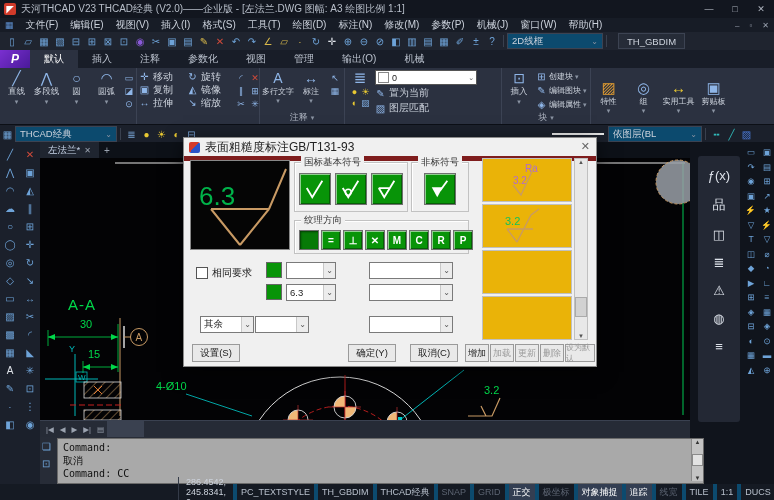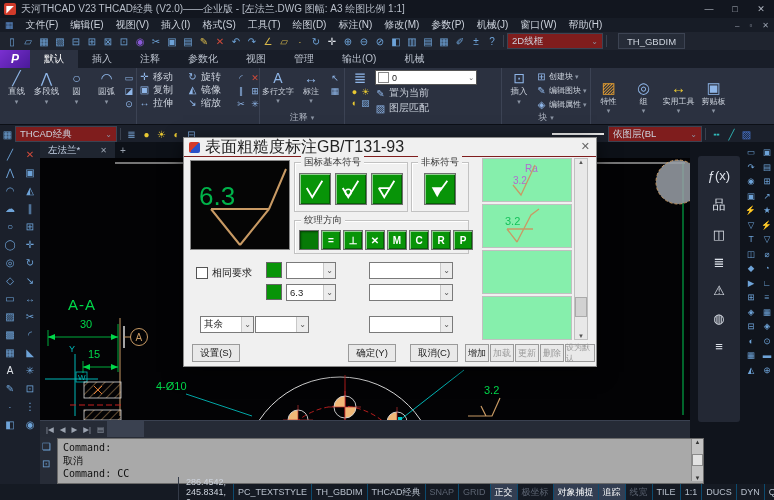--- a/index.html
+++ b/index.html
@@ -19,21 +19,21 @@
            font-size:10px;color:#ccd2dc;}
   #menu-app-icon{color:#5d8fd0;font-size:9px;margin:0 6px 0 5px;}
   .mitem{padding:0 6px;cursor:pointer;white-space:nowrap;}
   .docctl{color:#9aa2af;font-size:8px;padding:0 5px;cursor:pointer;}
   
   #qat{left:0;top:32px;width:774px;height:18px;background:#1f242f;display:flex;align-items:center;
        border-bottom:1px solid #0c0f16;}
   .qico{width:16px;height:14px;display:flex;align-items:center;justify-content:center;font-size:10px;
         color:#6ea3d8;cursor:pointer;flex:none;}
   .qsep{width:1px;height:12px;background:#39404e;margin:0 3px;flex:none;}
-  .combo-dark{height:14px;background:#7f1d1d;border:1px solid #3c4352;color:#ccd2dc;font-size:9.5px;
+  .combo-dark{height:14px;background:#0c4a6e;border:1px solid #3c4352;color:#ccd2dc;font-size:9.5px;
         display:flex;align-items:center;padding:0 4px;cursor:pointer;}
   .combo-dark .arrow{color:#8a93a2;font-size:8px;}
   #dim-style-box{margin-left:8px;color:#ccd2dc;font-size:9.5px;border:1px solid #3c4352;height:14px;
         display:flex;align-items:center;padding:0 8px;background:#262c38;}
   
   #ribbon-tabs{left:0;top:50px;width:774px;height:18px;background:#181d28;display:flex;align-items:flex-end;}
   #thcad-logo{width:30px;height:18px;background:linear-gradient(135deg,#7a2fd0,#4a1a9a);color:#fff;
         font-style:italic;font-weight:bold;font-size:12px;display:flex;align-items:center;justify-content:center;}
   .rtab{padding:0 14px;height:18px;display:flex;align-items:center;font-size:10px;color:#b9c0cc;cursor:pointer;}
   .rtab.active{background:#2b3140;color:#fff;}
@@ -62,21 +62,21 @@
   #ws-row{left:0;top:124px;width:774px;height:18px;background:#1b202b;display:flex;align-items:center;
         border-top:1px solid #0c0f16;}
   .wsico{width:15px;text-align:center;font-size:10px;flex:none;cursor:pointer;}
   #lw-sample{width:52px;height:2px;background:#e8e8e8;margin:0 4px;}
   
   #main{left:0;top:142px;width:774px;height:342px;background:#030305;}
   #left-toolbar{left:0;top:0;width:40px;height:342px;background:#1b202b;display:grid;
         grid-template-columns:20px 20px;align-content:start;row-gap:3px;justify-items:center;padding-top:5px;}
   .ltico{width:16px;height:15px;font-size:10px;color:#6ea3d8;display:flex;align-items:center;justify-content:center;cursor:pointer;}
   #doc-tabs{left:40px;top:0;width:650px;height:16px;background:#0d1118;display:flex;align-items:center;color:#c8d4e8;}
-  .dtab{background:#1f2530;height:16px;display:flex;align-items:center;font-size:9.5px;padding:0 8px;gap:20px;cursor:pointer;}
+  .dtab{background:#1f2530;height:16px;display:flex;align-items:center;font-size:9.5px;padding:0 8px;gap:4px;cursor:pointer;}
   .dtab-close{font-size:8px;color:#9aa2af;cursor:pointer;}
   .dtab-add{width:16px;text-align:center;color:#9aa2af;font-size:10px;cursor:pointer;}
   #drawing{left:40px;top:16px;width:650px;height:262px;background:#030305;}
   #right-zone{left:690px;top:0;width:84px;height:342px;background:#10141c;}
   #white-col{position:absolute;left:8px;top:14px;width:42px;height:254px;background:#232834;border-radius:3px;
         display:flex;flex-direction:column;align-items:center;gap:13px;padding-top:12px;}
   .wico{color:#dde2ea;font-size:13px;cursor:pointer;}
   #mid-col,#far-col{position:absolute;top:6px;width:14px;height:334px;display:flex;flex-direction:column;
         align-items:center;gap:5.5px;}
   #mid-col{left:54px;}  #far-col{left:70px;}
@@ -95,47 +95,47 @@
   #cmd-lines{position:absolute;left:5px;top:2px;font-family:"DejaVu Sans Mono",monospace;font-size:10px;color:#111;line-height:13px;}
   #cmd-scroll{position:absolute;right:0;top:0;width:11px;height:42px;background:#c3c3c3;border-left:1px solid #8a8a8a;
         display:flex;flex-direction:column;justify-content:space-between;align-items:center;}
   #cmd-scroll span{font-size:6px;color:#333;cursor:pointer;}
   #cmd-thumb{width:9px;height:10px;background:#e2e2e2;border:1px solid #8a8a8a;}
   
   #statusbar{left:0;top:484px;width:774px;height:16px;background:#151a23;display:flex;align-items:center;
         font-size:9px;color:#b8c0cc;}
   #sb-spacer{width:178px;flex:none;}
   #sb-coords{padding:0 7px;border-left:1px solid #343b48;color:#ccd2dc;}
-  .sbar-item{padding:0 4px;border-left:1px solid #0c4a6e;height:16px;display:flex;align-items:center;cursor:pointer;white-space:nowrap;}
+  .sbar-item{padding:0 4px;border-left:4px solid #0c4a6e;height:16px;display:flex;align-items:center;cursor:pointer;white-space:nowrap;}
   .sbar-item.active{color:#fff;background:#333e52;}
   .sbar-item.disabled{color:#5c6472;}
   
   #dialog{left:183px;top:137px;width:412px;height:228px;background:#f0f0f0;border:1px solid #8a8a8a;
         box-shadow:0 5px 18px rgba(0,0,0,.6);z-index:40;color:#222;}
-  #dlg-title{position:absolute;left:0;top:0;width:100%;height:18px;border-bottom:1px solid #7f1d1d;
-        display:flex;align-items:center;font-size:16px;color:#222;}
+  #dlg-title{position:absolute;left:0;top:0;width:100%;height:18px;border-bottom:5px solid #7f1d1d;
+        display:flex;align-items:center;font-size:12px;color:#222;}
   #dlg-icon{width:11px;height:11px;margin:0 5px;background:linear-gradient(135deg,#d43a2a 50%,#2a52c8 50%);border-radius:2px;}
   #dlg-close{position:absolute;right:6px;top:2px;font-size:11px;color:#666;cursor:pointer;}
   #dlg-preview{position:absolute;left:6px;top:22px;width:98px;height:88px;background:#050505;border:1px solid #888;}
   .grp{position:absolute;border:1px solid #c2c2c2;box-shadow:1px 1px 0 #fff inset;}
   .grp-label{position:absolute;top:-7px;left:6px;background:#f0f0f0;padding:0 3px;font-size:9.5px;color:#333;}
   .gbtn{position:absolute;background:#089408;border:1px solid #6f6f6f;cursor:pointer;
         box-shadow:inset 1px 1px 0 rgba(255,255,255,.55),inset -1px -1px 0 rgba(0,0,0,.35);
         display:flex;align-items:center;justify-content:center;}
   .tbtn{width:18px;height:18px;background:#089408;border:1px solid #6f6f6f;cursor:pointer;flex:none;
         box-shadow:inset 1px 1px 0 rgba(255,255,255,.55),inset -1px -1px 0 rgba(0,0,0,.35);
         color:#fff;font-weight:bold;font-size:10px;display:flex;align-items:center;justify-content:center;}
   .tbtn.active{box-shadow:inset 1px 1px 2px rgba(0,0,0,.5);background:#077a07;}
   .cb{width:10px;height:10px;background:#fff;border:1px solid #555;display:inline-block;cursor:pointer;}
   .swatch{position:absolute;width:14px;height:14px;background:#089408;border:1px solid #666;cursor:pointer;}
   .combo{position:absolute;height:15px;background:#fff;border:1px solid #7a7a7a;display:flex;align-items:center;
         font-size:9.5px;color:#222;cursor:pointer;}
   .combo .val{flex:1;padding:0 3px;overflow:hidden;white-space:nowrap;}
   .combo .arrow{width:11px;text-align:center;color:#555;font-size:8px;border-left:1px solid #c8c8c8;background:#ececec;align-self:stretch;display:flex;align-items:center;justify-content:center;}
-  .ptile{position:absolute;left:298px;width:88px;height:42px;background:#86efac;border:1px solid #c0c0c0;cursor:pointer;}
+  .ptile{position:absolute;left:298px;width:88px;height:42px;background:#eab308;border:1px solid #c0c0c0;cursor:pointer;}
   #dlg-scroll{position:absolute;left:390px;top:20px;width:12px;height:180px;background:#e8e8e8;border:1px solid #c0c0c0;
         display:flex;flex-direction:column;align-items:center;justify-content:space-between;}
   #dlg-scroll .sa{font-size:6px;color:#555;cursor:pointer;}
   #dlg-thumb{position:absolute;left:0;top:138px;width:10px;height:18px;background:#d2d2d2;border:1px solid #aaa;}
   .dbtn{position:absolute;top:206px;height:16px;background:#e9e9e9;border:1px solid #9a9a9a;font-size:9.5px;
         color:#222;display:flex;align-items:center;justify-content:center;cursor:pointer;}
   .dbtn.disabled{color:#9a9a9a;cursor:default;}
   svg text{font-family:"Liberation Sans",sans-serif;}
 </style>
 </head>

